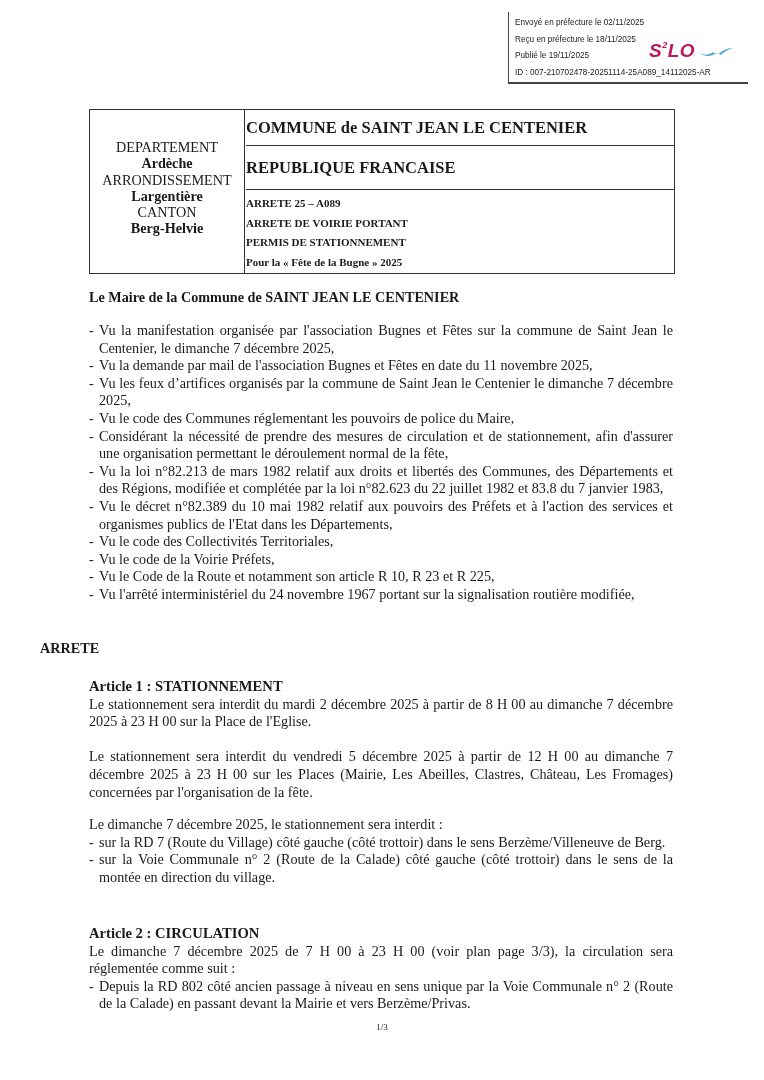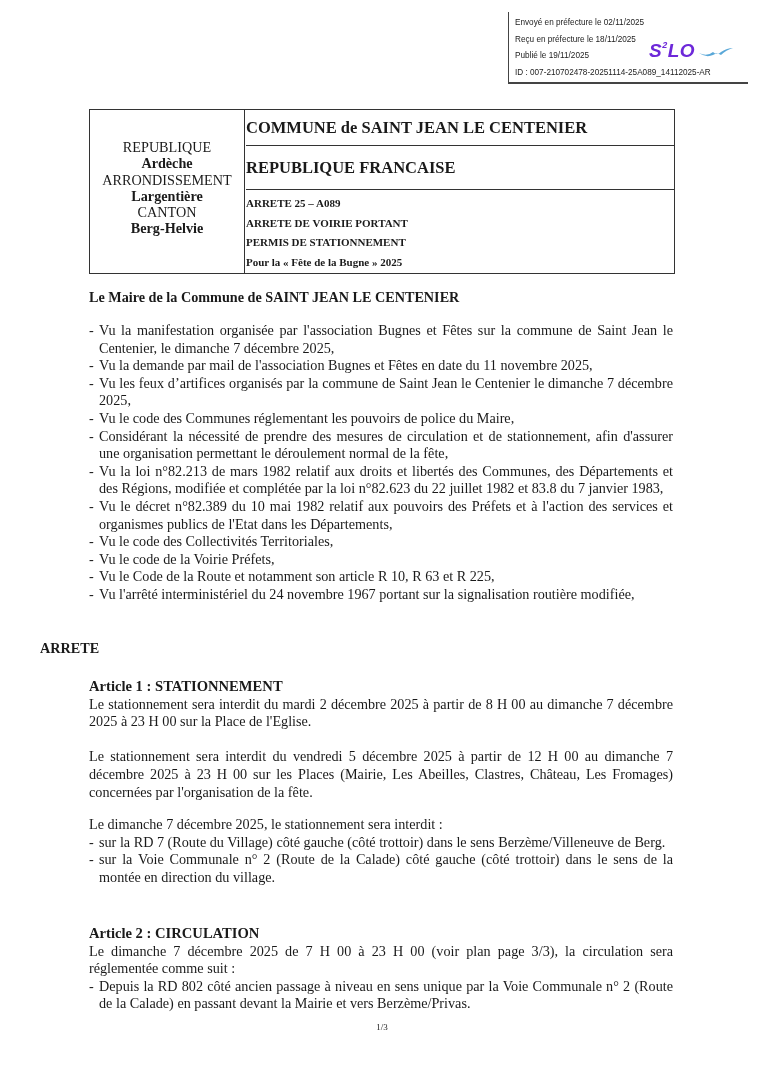--- a/index.html
+++ b/index.html
@@ -8,21 +8,21 @@
 
   
   .stamp {
     position: absolute; left: 508px; top: 12px; width: 240px; height: 72px;
     border-left: 1px solid #444; border-bottom: 2px solid #444;
     font-family: "Liberation Sans", sans-serif; font-size: 8.2px; color: #222;
     padding: 4px 0 0 6px;
   }
   .stamp .line { height: 16.5px; line-height: 14px; }
   .stamp .logo {
-    position: absolute; left: 140px; top: 28px; color: #6d28d9;
+    position: absolute; left: 140px; top: 28px; color: #be185d;
     font-family: "Liberation Sans", sans-serif; font-weight: bold; font-style: italic;
     font-size: 19px; letter-spacing: 0.5px;
   }
   .stamp .logo sup { font-size: 9px; vertical-align: 9px; }
   .stamp .logo .swoosh { display: inline-block; width: 34px; height: 10px; vertical-align: middle; margin-left: -2px; }
 
   
   .header-box {
     position: absolute; left: 89px; top: 109px; width: 586px; height: 165px;
     border: 1px solid #333;
@@ -65,21 +65,21 @@
   <div class="logo">
     <span>S</span><sup>2</sup><span>LO</span>
     <svg class="swoosh" viewBox="0 0 34 10">
       <path d="M0 6 Q8 10 14 5 Q18 9 22 5 Q28 1 34 1 Q27 3 22 8 Q18 5 14 8 Q7 11 0 6Z" fill="#5aa8d8"></path>
     </svg>
   </div>
 </div>
 
 <div class="header-box">
   <div class="header-left">
-    <div>REPUBLIQUE</div>
+    <div>DEPARTEMENT</div>
     <div class="b">Ardèche</div>
     <div>ARRONDISSEMENT</div>
     <div class="b">Largentière</div>
     <div>CANTON</div>
     <div class="b">Berg-Helvie</div>
   </div>
   <div class="header-right">
     <div class="hr-cell hr-commune">COMMUNE de SAINT JEAN LE CENTENIER</div>
     <div class="hr-cell hr-rep">REPUBLIQUE FRANCAISE</div>
     <div class="hr-cell hr-arrete">
@@ -96,21 +96,21 @@
 <ul class="vu">
   <li><span class="dash">-</span><span>Vu la manifestation organisée par l'association Bugnes et Fêtes sur la commune de Saint Jean le Centenier, le dimanche 7 décembre 2025,</span></li>
   <li><span class="dash">-</span><span>Vu la demande par mail de l'association Bugnes et Fêtes en date du 11 novembre 2025,</span></li>
   <li><span class="dash">-</span><span>Vu les feux d’artifices organisés par la commune de Saint Jean le Centenier le dimanche 7 décembre 2025,</span></li>
   <li><span class="dash">-</span><span>Vu le code des Communes réglementant les pouvoirs de police du Maire,</span></li>
   <li><span class="dash">-</span><span>Considérant la nécessité de prendre des mesures de circulation et de stationnement, afin d'assurer une organisation permettant le déroulement normal de la fête,</span></li>
   <li><span class="dash">-</span><span>Vu la loi n°82.213 de mars 1982 relatif aux droits et libertés des Communes, des Départements et des Régions, modifiée et complétée par la loi n°82.623 du 22 juillet 1982 et 83.8 du 7 janvier 1983,</span></li>
   <li><span class="dash">-</span><span>Vu le décret n°82.389 du 10 mai 1982 relatif aux pouvoirs des Préfets et à l'action des services et organismes publics de l'Etat dans les Départements,</span></li>
   <li><span class="dash">-</span><span>Vu le code des Collectivités Territoriales,</span></li>
   <li><span class="dash">-</span><span>Vu le code de la Voirie Préfets,</span></li>
-  <li><span class="dash">-</span><span>Vu le Code de la Route et notamment son article R 10, R 63 et R 225,</span></li>
+  <li><span class="dash">-</span><span>Vu le Code de la Route et notamment son article R 10, R 23 et R 225,</span></li>
   <li><span class="dash">-</span><span>Vu l'arrêté interministériel du 24 novembre 1967 portant sur la signalisation routière modifiée,</span></li>
 </ul>
 
 <div class="arrete-heading">ARRETE</div>
 
 <div class="text para" style="top:678px;">
   <div class="art-title">Article 1 : STATIONNEMENT</div>
   <p>Le stationnement sera interdit du mardi 2 décembre 2025 à partir de 8 H 00 au dimanche 7 décembre 2025 à 23 H 00 sur la Place de l'Eglise.</p>
   <p style="margin-top:17.6px;">Le stationnement sera interdit du vendredi 5 décembre 2025 à partir de 12 H 00 au dimanche 7 décembre 2025 à 23 H 00 sur les Places (Mairie, Les Abeilles, Clastres, Château, Les Fromages) concernées par l'organisation de la fête.</p>
   <p style="margin-top:15px;">Le dimanche 7 décembre 2025, le stationnement sera interdit :</p>

